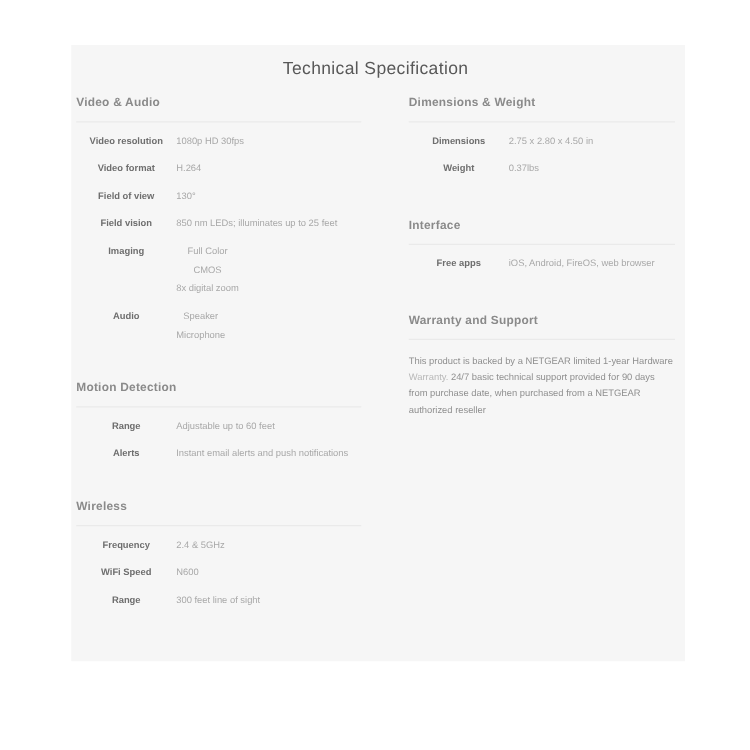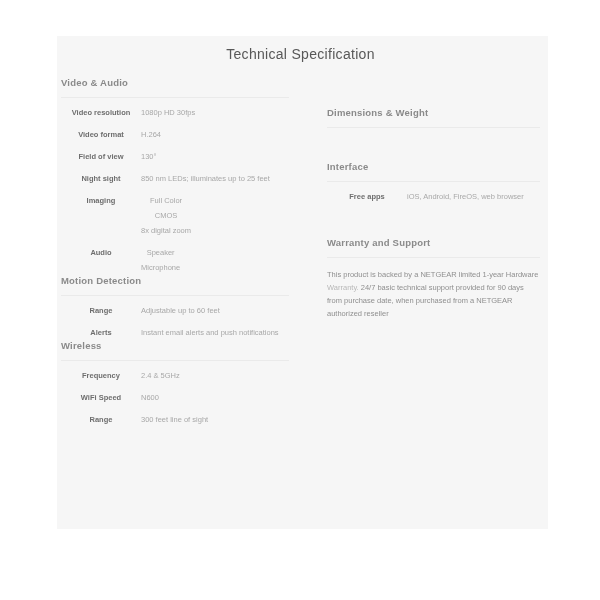--- a/index.html
+++ b/index.html
@@ -27,23 +27,23 @@
     font-size: 14px;
     font-weight: 400;
     color: #585858;
     letter-spacing: 0.3px;
   }
   .columns {
     display: flex;
     margin-top: 15px;
   }
   .col-left  { flex: none; width: 228px; }
-  .col-right { flex: 1; margin-left: 38px; margin-top: 30px; }
-
-  .spec-section { }
+  .col-right { flex: 1; margin-left: 38px; }
+
+  .spec-section { margin-top: 30px; }
   .col-right .spec-section { margin-top: 33px; }
   .col-left .spec-section:first-child,
   .col-right .spec-section:first-child { margin-top: 0; }
 
   .section-heading {
     margin: 0 0 9px;
     font-size: 9.5px;
     font-weight: 700;
     color: #8a8a8a;
     letter-spacing: 0.2px;
@@ -106,21 +106,21 @@
   </div>
 
   <div class="spec-row">
     <div class="spec-label">Field of view</div>
     <div class="spec-values">
                 <div class="spec-value">130°</div>
               </div>
   </div>
 
   <div class="spec-row">
-    <div class="spec-label">Night sight</div>
+    <div class="spec-label">Field vision</div>
     <div class="spec-values">
                 <div class="spec-value">850 nm LEDs; illuminates up to 25 feet</div>
               </div>
   </div>
 
   <div class="spec-row">
     <div class="spec-label">Imaging</div>
     <div class="spec-values">
                 <div class="spec-value">Full Color</div>
                 <div class="spec-value">CMOS</div>
@@ -184,20 +184,35 @@
               </div>
   </div>
 </div>
   </section>
 
 </div>
     <div class="col-right">
   <section class="spec-section">
     <h2 class="section-heading">Dimensions &amp; Weight</h2>
     <div class="section-divider"></div>
+    <div class="section-rows">
+  <div class="spec-row">
+    <div class="spec-label">Dimensions</div>
+    <div class="spec-values">
+                <div class="spec-value">2.75 x 2.80 x 4.50 in</div>
+              </div>
+  </div>
+
+  <div class="spec-row">
+    <div class="spec-label">Weight</div>
+    <div class="spec-values">
+                <div class="spec-value">0.37lbs</div>
+              </div>
+  </div>
+</div>
   </section>
 
   <section class="spec-section">
     <h2 class="section-heading">Interface</h2>
     <div class="section-divider"></div>
     <div class="section-rows">
   <div class="spec-row">
     <div class="spec-label">Free apps</div>
     <div class="spec-values">
                 <div class="spec-value">iOS, Android, FireOS, web browser</div>

